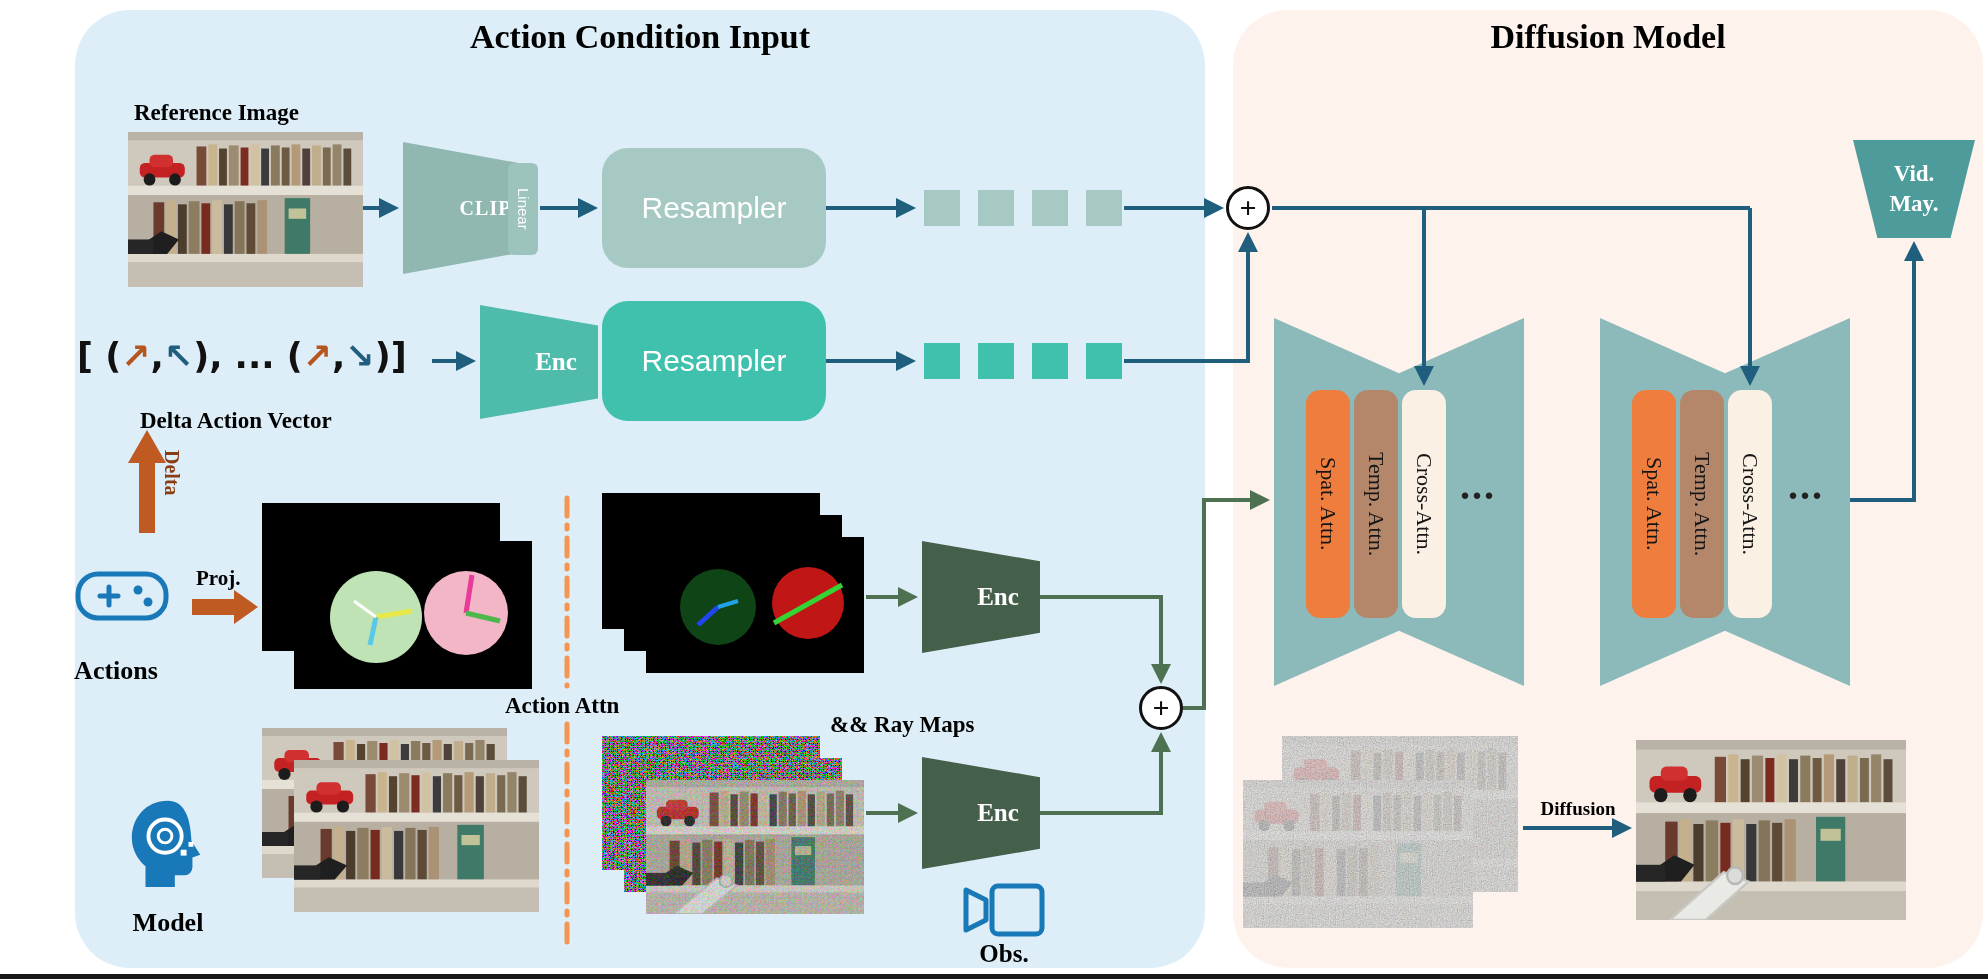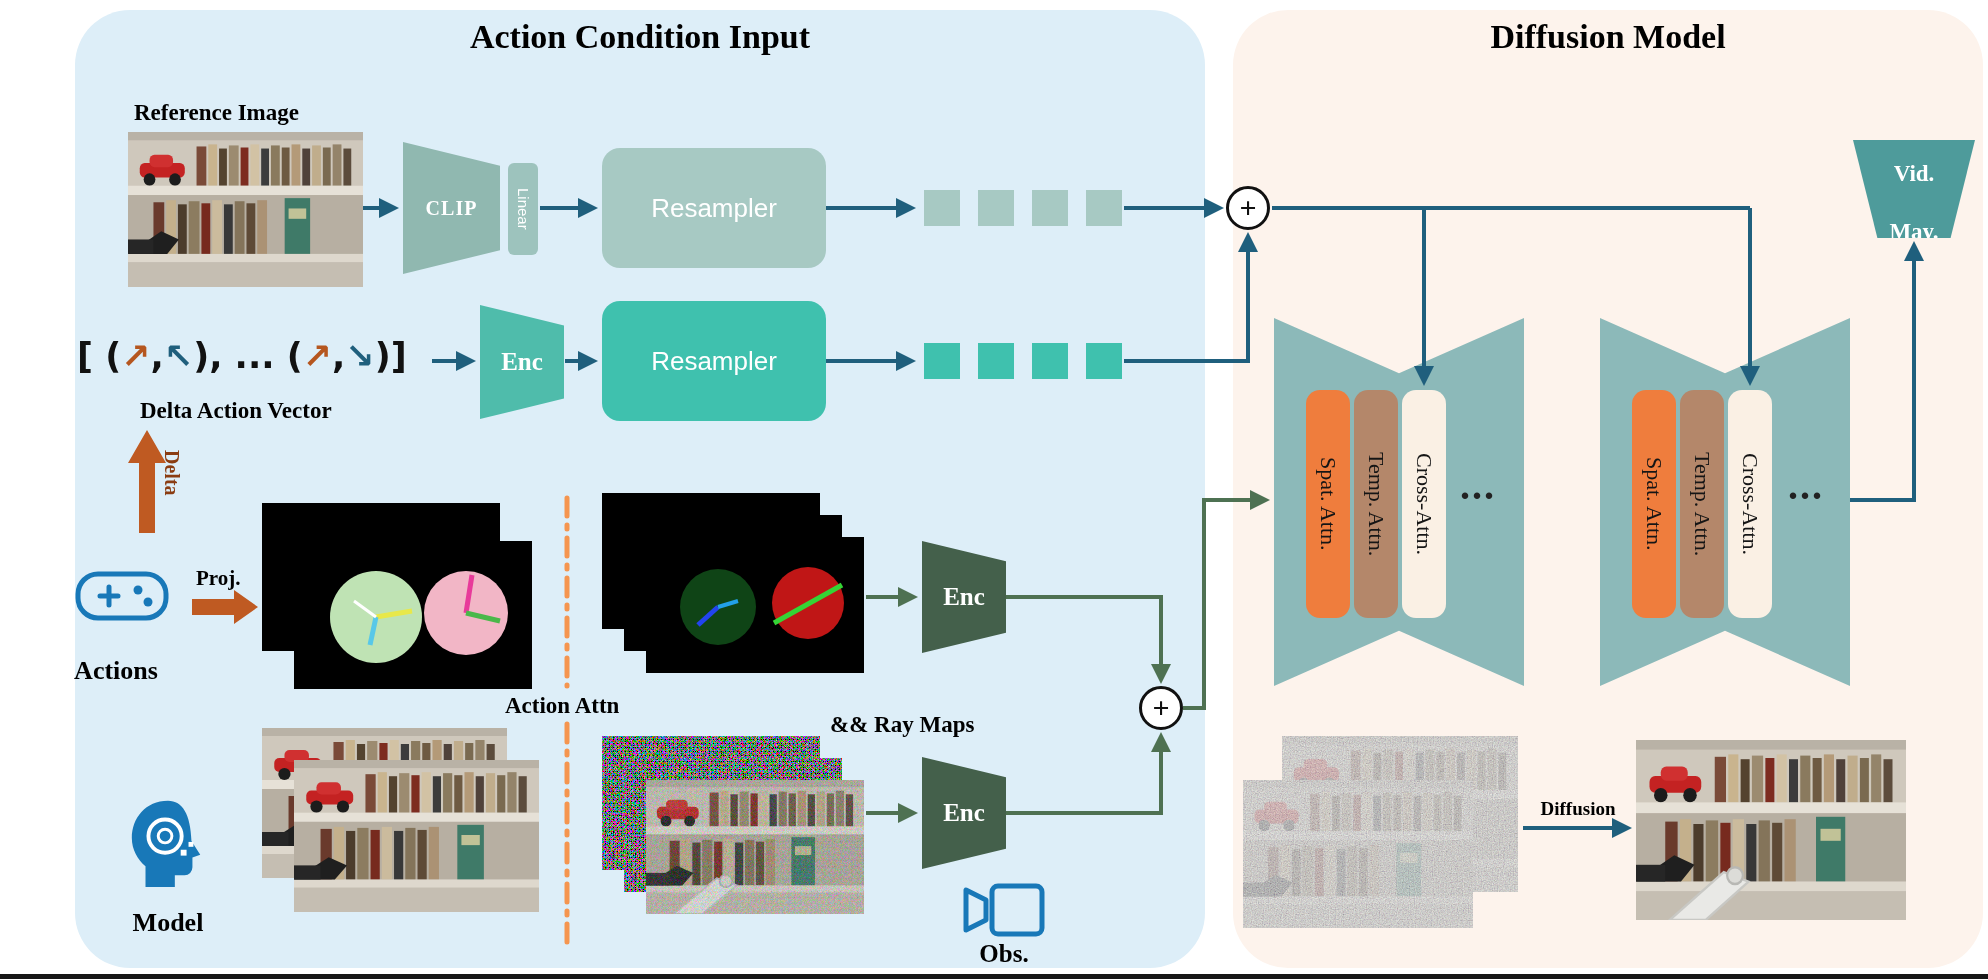--- a/index.html
+++ b/index.html
@@ -14,45 +14,45 @@
   .label{position:absolute;z-index:12;font-weight:bold;color:#000;}
   .unet{position:absolute;z-index:2;background:#8cb9b9;
         clip-path:polygon(0 0,50% 15%,100% 0,100% 100%,50% 85%,0 100%);}
   .pill{position:absolute;z-index:10;width:44px;border-radius:14px;
         display:flex;align-items:center;justify-content:center;}
   .pill span{writing-mode:vertical-rl;font-size:22px;color:#151515;white-space:nowrap;}
   .dots{position:absolute;z-index:10;font-size:40px;font-weight:700;color:#222;letter-spacing:2px;}
   .plus{position:absolute;z-index:11;width:44px;height:44px;border:3px solid #111;border-radius:50%;
         background:#fff;display:flex;align-items:center;justify-content:center;
         font-size:30px;font-weight:700;color:#111;box-sizing:border-box;line-height:1;}
-  .resampler{border-radius:18px;display:flex;align-items:center;justify-content:center;
-             color:#fff;font-family:"Liberation Sans",sans-serif;font-size:26px;text-align:center;}
+  .resampler{border-radius:26px;display:flex;align-items:center;justify-content:center;
+             color:#fff;font-family:"Liberation Sans",sans-serif;font-size:30px;text-align:center;}
   .enc-trap{clip-path:polygon(0 0,100% 18%,100% 82%,0 100%);
             display:flex;align-items:center;justify-content:center;
-            color:#fff;font-weight:bold;font-size:25px;}
+            color:#fff;font-weight:bold;font-size:25px;padding-left:34px;}
   .trap-down{clip-path:polygon(0 0,100% 0,80% 100%,20% 100%);
              display:flex;flex-direction:column;align-items:center;justify-content:center;
              color:#fff;font-weight:bold;font-size:23px;line-height:1.3;}
   .linear-blk{border-radius:6px;display:flex;align-items:center;justify-content:center;}
   .linear-blk span{writing-mode:vertical-rl;color:#fff;font-size:15px;
                    font-family:"Liberation Sans",sans-serif;}
   .token{position:absolute;z-index:10;width:36px;height:36px;}
   .tk1{background:#a7c9c3;}
   .tk2{background:#3fc1ae;}
   .photo{position:absolute;z-index:10;overflow:hidden;}
   .photo svg{display:block;width:100%;height:100%;}
   .frame-black{position:absolute;z-index:10;background:#000;}
   .expr{position:absolute;z-index:12;font-family:"DejaVu Sans",sans-serif;
         font-size:35px;font-weight:600;color:#111;white-space:nowrap;}
   .c-or{color:#b5561f;}
   .c-tl{color:#1f5f7d;}
   .delta-label{position:absolute;z-index:12;writing-mode:vertical-rl;font-weight:bold;
                font-size:20px;color:#8a3c12;}
   .icon{position:absolute;z-index:10;}
-  .vd-line{text-align:right;margin-top:28px;}
+  .vd-line{text-align:right;}
   .page-edge{position:absolute;left:0;top:974px;width:1988px;height:5px;background:#161616;z-index:1;}
 </style>
 </head>
 <body>
 
 <svg style="position:absolute;width:0;height:0" aria-hidden="true">
   <defs>
     <filter id="fNoiseColor" x="0" y="0" width="100%" height="100%">
       <feTurbulence type="turbulence" baseFrequency="0.75" numOctaves="2" seed="7"></feTurbulence>
       <feColorMatrix type="saturate" values="4"></feColorMatrix>
@@ -209,21 +209,21 @@
   <div class="token tk1" style="left:1032px;top:190px"></div>
   <div class="token tk1" style="left:1086px;top:190px"></div>
 
   <div class="plus" style="left:1226px;top:186px">
     <span>+</span>
   </div>
 
   <div class="expr" style="left:77px;top:336px">
     <span>[ (</span><span class="c-or">↗</span><span>,</span><span class="c-tl">↖</span><span>), ... (</span><span class="c-or">↗</span><span>,</span><span class="c-tl">↘</span><span>)]</span>
   </div>
-  <div class="label" style="left:140px;top:398px;font-size:23px">Delta Action Vector</div>
+  <div class="label" style="left:140px;top:408px;font-size:23px">Delta Action Vector</div>
 
   <div class="delta-label" style="left:160px;top:450px">Delta</div>
 
   <div class="blk enc-trap" style="left:480px;top:305px;width:84px;height:114px;background:#4fbcab">
     <span>Enc</span>
   </div>
 
   <div class="blk resampler" style="left:602px;top:301px;width:224px;height:120px;background:#3fc1ae">
     <span>Resampler</span>
   </div>

